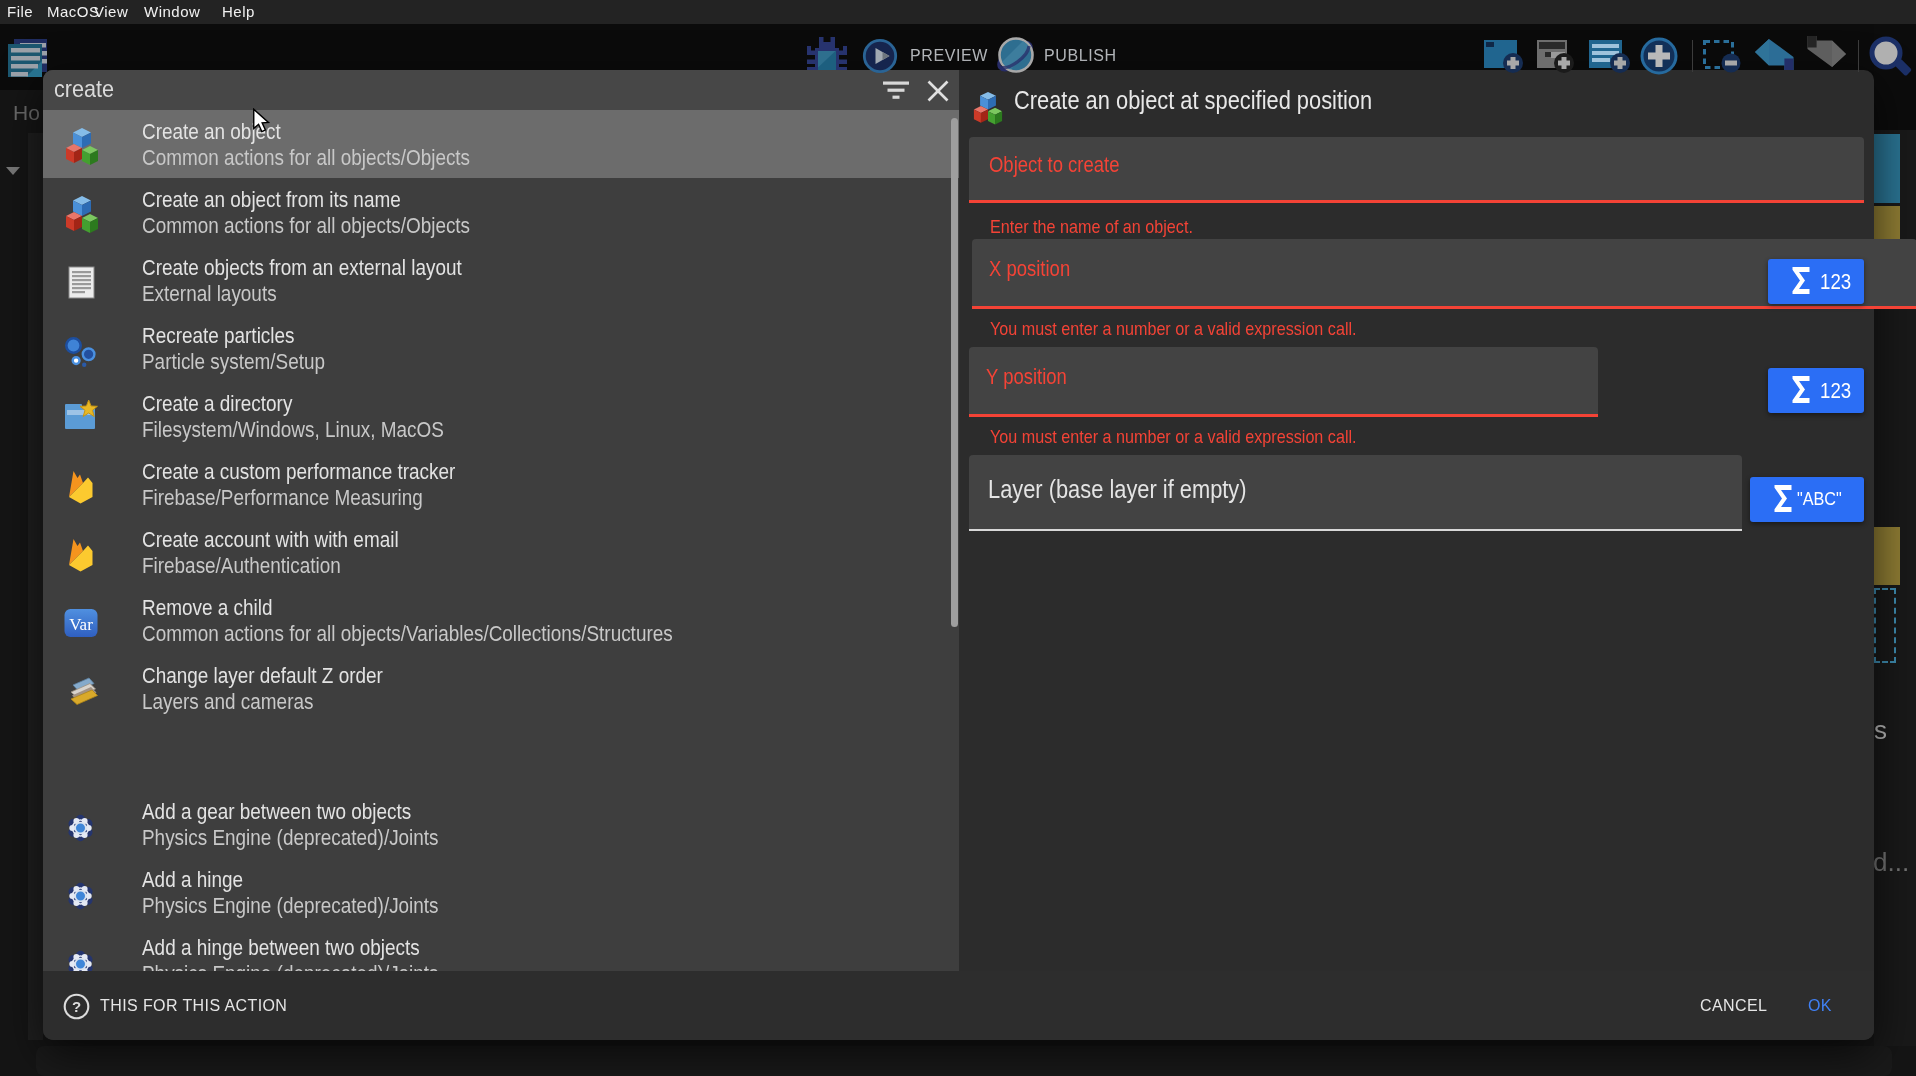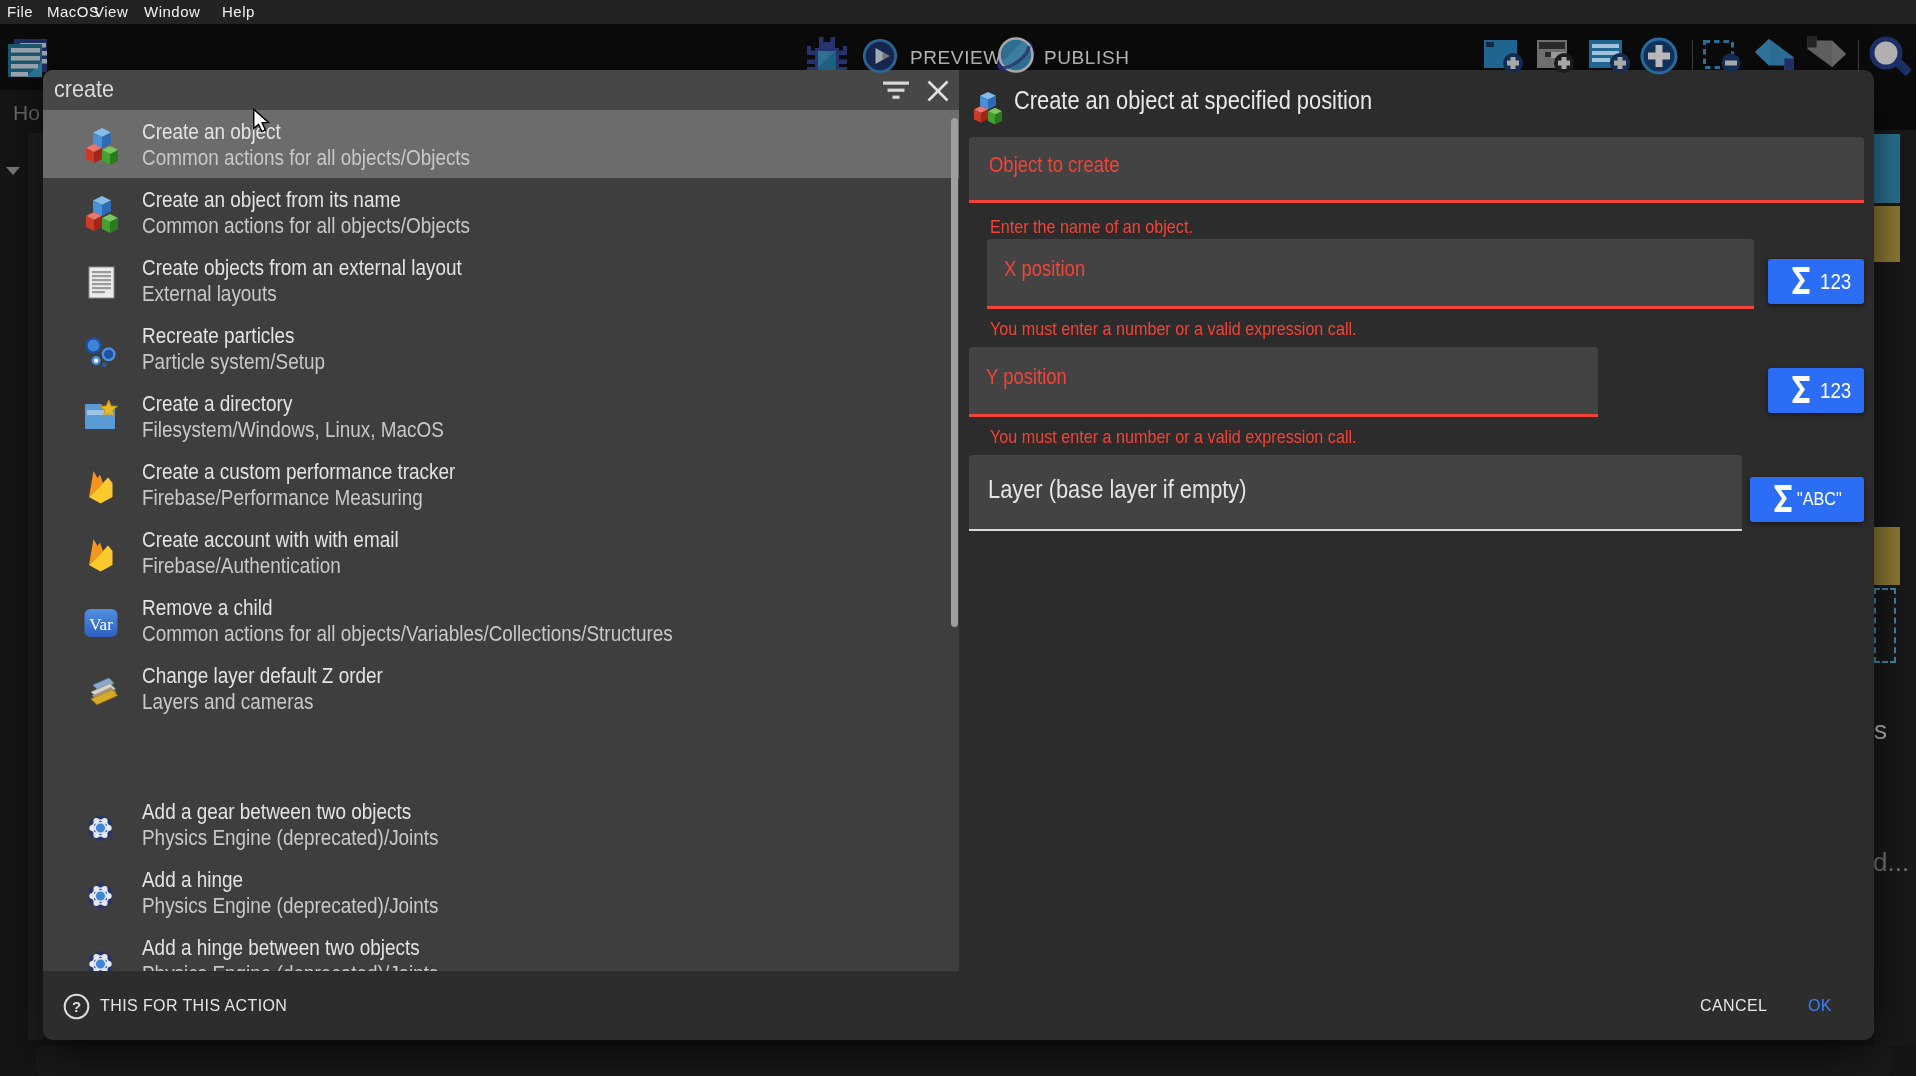--- a/index.html
+++ b/index.html
@@ -3,33 +3,33 @@
 <meta charset="utf-8">
 <style>
   * { margin:0; padding:0; box-sizing:border-box; }
   html,body { width:1916px; height:1076px; overflow:hidden; }
   body { background:#151515; font-family:"Liberation Sans", sans-serif; position:relative; }
   .abs { position:absolute; }
   .sx { display:inline-block; transform-origin:0 50%; white-space:nowrap; }
   #menubar { left:0; top:0; width:1916px; height:24px; background:#232323; color:#f1f1f1; font-size:15px; letter-spacing:0.5px; }
   #menubar span { position:absolute; top:3px; }
   #toolbar { left:0; top:24px; width:1916px; height:66px; background:#0b0b0b; }
-  .tbtxt { color:#bdc0c4; font-size:19px; letter-spacing:0.6px; top:47px; }
+  .tbtxt { color:#bdc0c4; font-size:16px; letter-spacing:0.6px; top:47px; }
   #dialog { left:43px; top:70px; width:1831px; height:970px; border-radius:10px;
             box-shadow:0 14px 45px rgba(0,0,0,0.65); background:#2c2c2c; }
   #lp { position:absolute; left:0; top:0; width:916px; height:901px; background:#3e3e3e;
         border-top-left-radius:10px; overflow:hidden; }
   #lphead { position:absolute; left:0; top:0; width:916px; height:40px; background:#474747; }
   #lphead .q { position:absolute; left:11px; top:5px; font-size:24px; color:#dadada; }
   .row { position:absolute; left:0; width:916px; height:68px; }
   .row.sel { background:#6c6c6c; }
   .rtxt { position:absolute; left:99px; top:9px; line-height:26px; font-size:22px; }
   .rt1 { color:#e3e3e3; }
   .rt2 { color:#c8c8c8; }
-  .ricon { position:absolute; left:21px; top:17px;margin-left:20px; }
+  .ricon { position:absolute; left:21px; top:17px; }
   #thumb { position:absolute; left:908px; top:48px; width:7px; height:509px; background:#9e9e9e; border-radius:4px; }
   #rp { position:absolute; left:916px; top:0; width:915px; height:901px; }
   .fld { position:absolute; background:#434343; border-radius:4px 4px 0 0; }
   .fld.red { border-bottom:3px solid #f44336; }
   .lbl { font-size:22px; color:#f44336; }
   .lblw { font-size:26px; color:#e4e4e4; }
   .hint { font-size:19px; color:#f44336; }
   .btn { position:absolute; background:#2b6ef5; border-radius:3px; box-shadow:0 2px 5px rgba(0,0,0,0.45);
          color:#fff; }
   #foot { position:absolute; left:0; top:901px; width:1831px; height:69px; background:#2d2d2d;
@@ -270,21 +270,21 @@
  <polygon points="26,27 34,23 34,34 26,38" fill="#2c7a1e"></polygon>
 </g>
         </svg></div>
 <div class="abs" style="left:55px;top:15px;font-size:26px;color:#e8e8e8"><span class="sx" style="transform:scaleX(0.84)">Create an object at specified position</span></div>
 
 <div class="fld red" style="left:10px;top:67px;width:895px;height:66px">
   <div class="abs lbl" style="left:20px;top:15px"><span class="sx" style="transform:scaleX(0.84)">Object to create</span></div>
 </div>
 <div class="abs hint" style="left:31px;top:146px"><span class="sx" style="transform:scaleX(0.85)">Enter the name of an object.</span></div>
 
-<div class="fld red" style="left:28px;top:169px;width:767px;height:70px">
+<div class="fld red" style="left:13px;top:169px;width:945px;height:70px">
   <div class="abs lbl" style="left:17px;top:17px"><span class="sx" style="transform:scaleX(0.84)">X position</span></div>
 </div>
 <div class="btn" style="left:809px;top:189px;width:96px;height:45px">
   <div class="abs" style="left:24px;top:8px"><svg width="18" height="27" viewBox="0 0 18 27" style="vertical-align:middle">
 <polygon points="0.5,0 17.5,0 17.5,5 7,5 13,13.5 7,22 17.5,22 17.5,27 0.5,27 0.5,24.3 8,13.5 0.5,2.7" fill="#ffffff"></polygon>
 </svg></div>
   <div class="abs" style="left:52px;top:10px;font-size:22px"><span class="sx" style="transform:scaleX(0.85)">123</span></div>
 </div>
 <div class="abs hint" style="left:31px;top:248px"><span class="sx" style="transform:scaleX(0.85)">You must enter a number or a valid expression call.</span></div>
 

